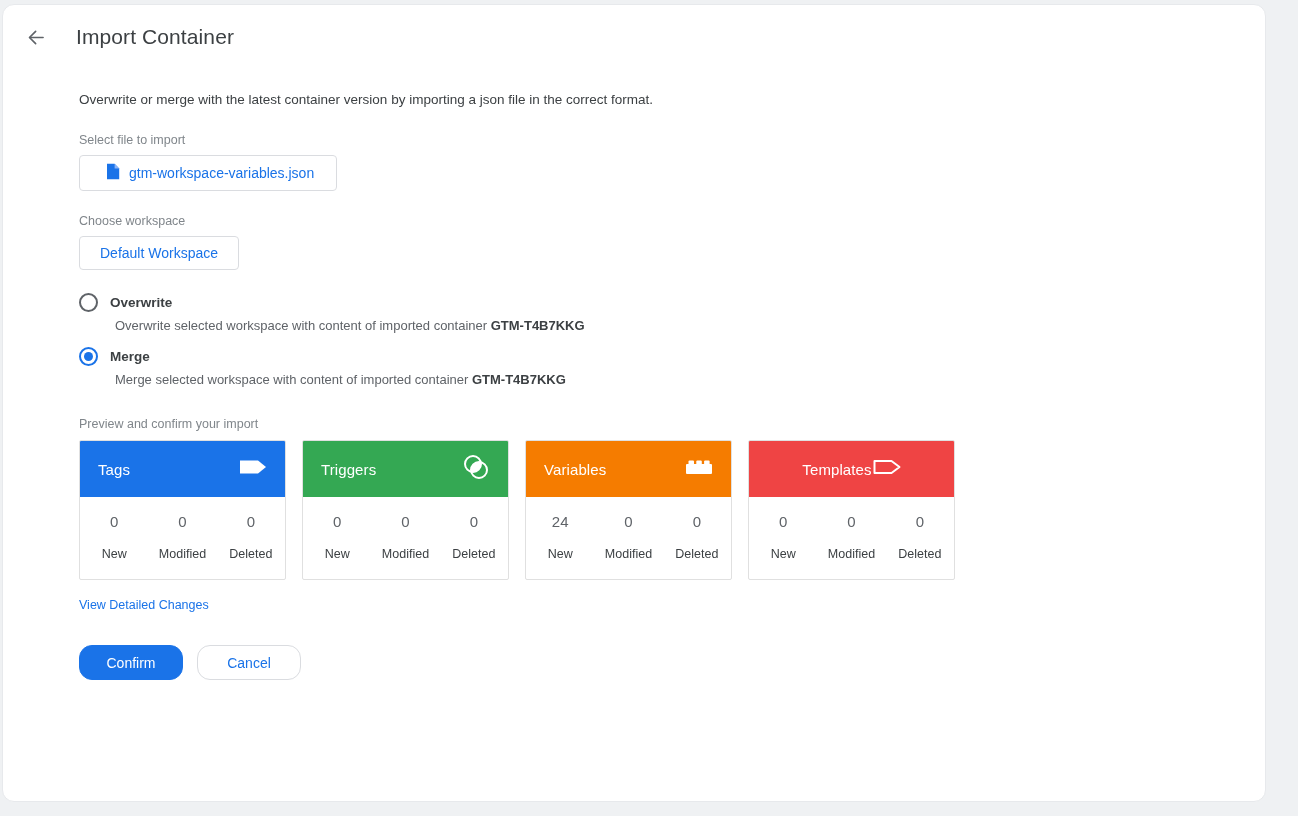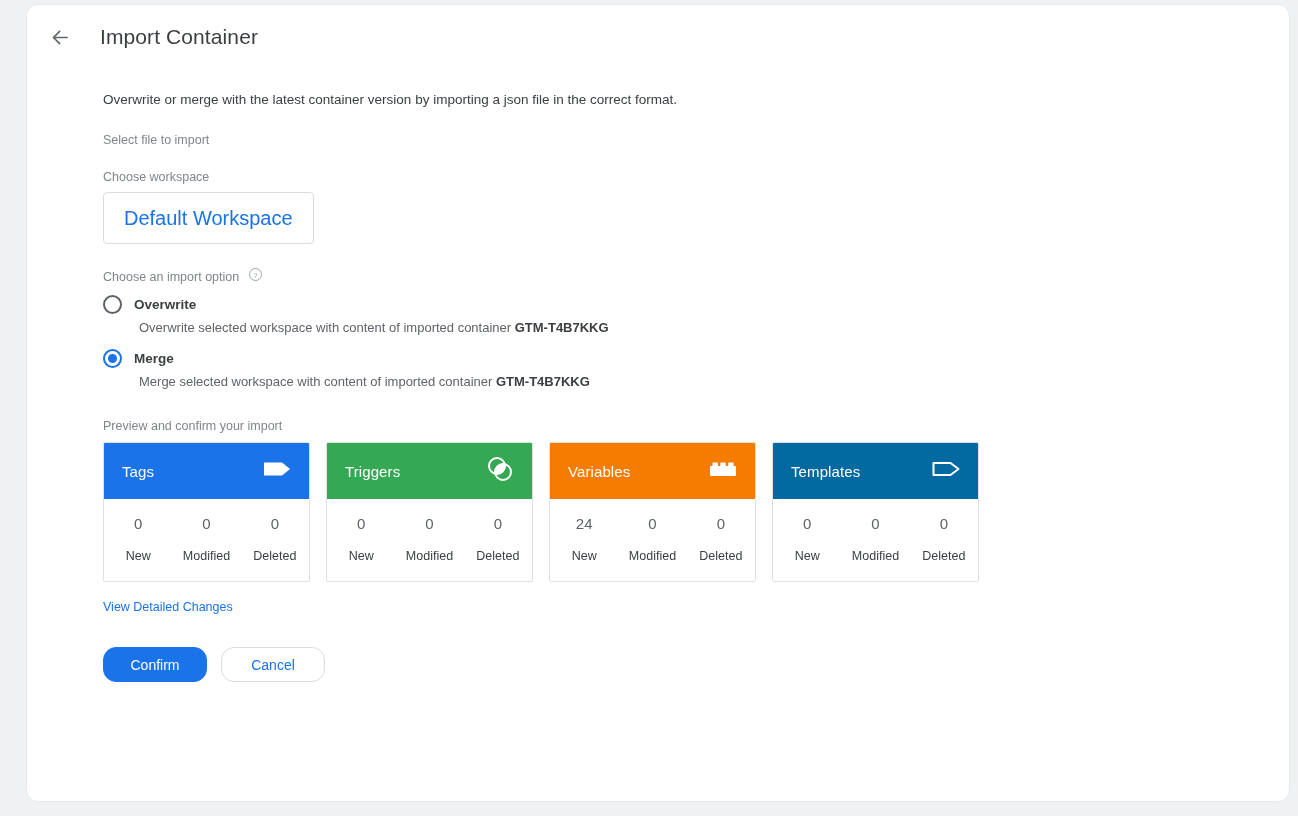--- a/index.html
+++ b/index.html
@@ -6,21 +6,21 @@
   * { box-sizing: border-box; }
   html, body {
     margin: 0; padding: 0;
     width: 1298px; height: 816px;
     background: #eff1f3;
     font-family: "Liberation Sans", sans-serif;
     -webkit-font-smoothing: antialiased;
   }
   .page-card {
     position: absolute;
-    left: 26px; top: 4px;
+    left: 2px; top: 4px;
     width: 1264px; height: 798px;
     background: #ffffff;
     border-radius: 12px;
     border: 1px solid #e7e9ec;
     overflow: hidden;
   }
 
   
   .header {
     display: flex;
@@ -74,27 +74,27 @@
     font-size: 14px;
     color: #1a73e8;
     font-weight: 500;
   }
 
   
   .ws-btn {
     display: inline-flex;
     align-items: center;
     justify-content: center;
-    height: 52px;
+    height: 34px;
     min-width: 156px;
     padding: 0 20px;
     background: #fff;
     border: 1px solid #dadce0;
     border-radius: 4px;
-    font-size: 20px;
+    font-size: 14px;
     font-weight: 500;
     color: #1a73e8;
     cursor: pointer;
     font-family: inherit;
   }
 
   
   .opt-label-row {
     display: flex;
     align-items: center;
@@ -257,39 +257,39 @@
     <div class="page-title">Import Container</div>
   </div>
 
   <div class="body">
 
     <p class="intro">Overwrite or merge with the latest container version by importing a json file in the correct format.</p>
 
     
     <div class="block">
       <div class="field-label">Select file to import</div>
+      <div class="file-chip">
+        <span>
+          <svg width="14" height="17" viewBox="0 0 14 17">
+            <path d="M1 0.8 h7.6 L13.2 5.4 V16.2 H1 Z" fill="#1a73e8"></path>
+            <path d="M8.6 0.8 L13.2 5.4 H8.6 Z" fill="#8ab4f8"></path>
+          </svg>
+        </span>
+        <span class="fname">gtm-workspace-variables.json</span>
+      </div>
     </div>
 
     
     <div class="block">
       <div class="field-label">Choose workspace</div>
       <button class="ws-btn">Default Workspace</button>
     </div>
 
     
     <div class="block">
-      <div class="opt-label-row">
-        <span class="field-label" style="margin:0;">Choose an import option</span>
-        <span class="help-icon">
-          <svg width="15" height="15" viewBox="0 0 20 20" fill="none">
-            <circle cx="10" cy="10" r="8" stroke="#9aa0a6" stroke-width="1.3"></circle>
-            <text x="10" y="14.2" font-family="Liberation Sans, sans-serif" font-size="10" fill="#9aa0a6" text-anchor="middle">?</text>
-          </svg>
-        </span>
-      </div>
 
       <div class="radio-row">
         <span class="radio" id="radio-overwrite"></span>
         <span class="radio-title">Overwrite</span>
       </div>
       <div class="radio-desc">
         <span>Overwrite selected workspace with content of imported container </span><b>GTM-T4B7KKG</b>
       </div>
 
       <div class="radio-row">
@@ -393,21 +393,21 @@
             </div>
             <div class="stat">
               <div class="num">0</div>
               <div class="cap">Deleted</div>
             </div>
           </div>
         </div>
       </div>
 
       <div class="card">
-        <div class="card-head" style="background:#0369a1;">
+        <div class="card-head" style="background:#ef4444;justify-content:center;">
           <span class="title">Templates</span>
           <span class="card-icon">
             <svg width="30" height="22" viewBox="0 0 30 22">
               <path d="M2.5 5 h17 L27.5 11 l-8 6 H2.5 Z" fill="none" stroke="#ffffff" stroke-width="2" stroke-linejoin="round"></path>
             </svg>
           </span>
         </div>
         <div class="card-body">
           <div class="stat-row">
             <div class="stat">

